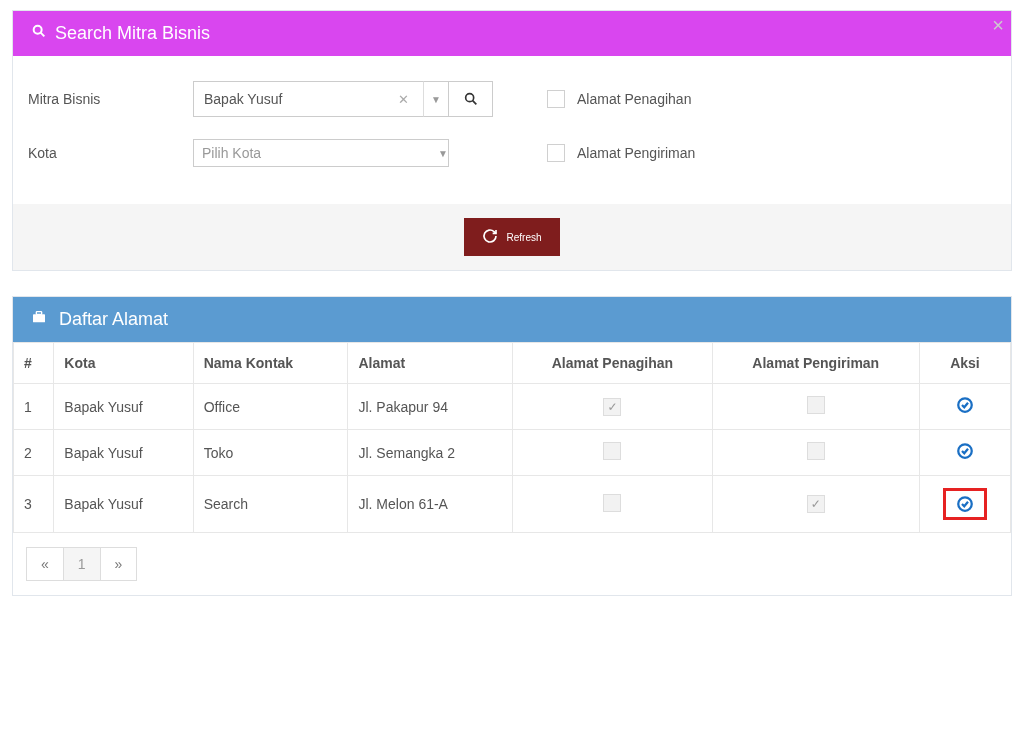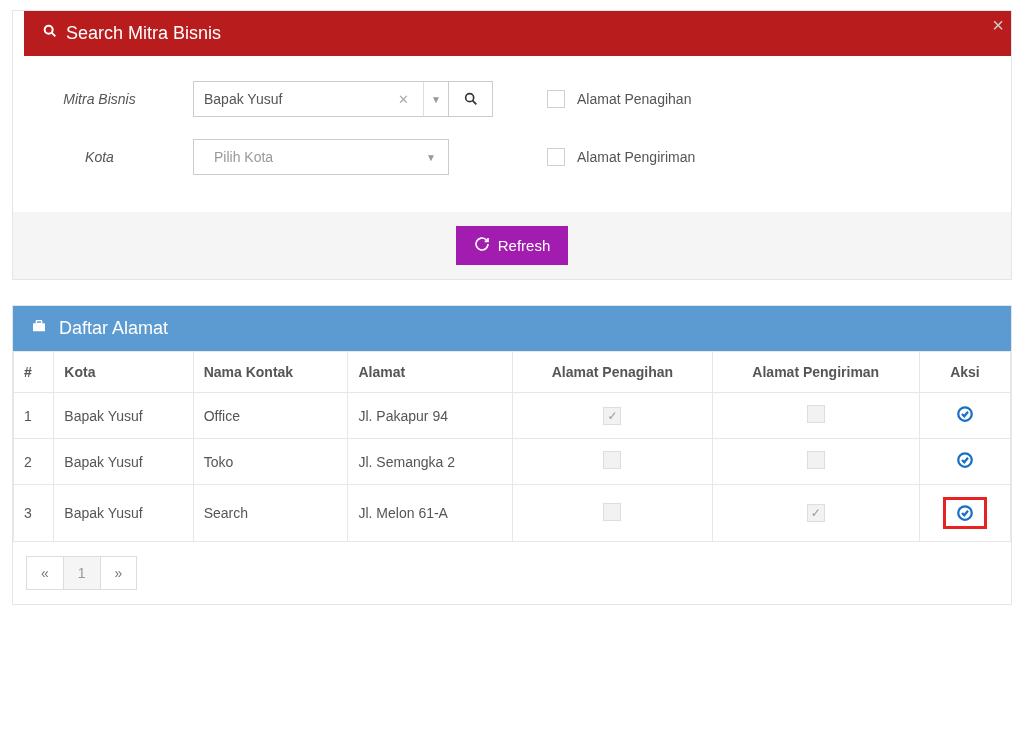--- a/index.html
+++ b/index.html
@@ -25,45 +25,44 @@
       background: #fff;
     }
     .panel-header {
       color: #fff;
       padding: 12px 18px;
       font-size: 18px;
       display: flex;
       align-items: center;
       gap: 8px;
     }
-    .panel-header.blue { background: #b91c1c; margin-left: 11px; }
+    .panel-header.blue { background: #d946ef; }
     .panel-header.steel { background: #5b9bd1; gap: 12px; }
     .panel-body { padding: 25px 15px 15px 15px; }
     .form-row {
       display: flex;
       align-items: center;
       margin-bottom: 22px;
     }
     .form-col-left {
       width: 50%;
       display: flex;
       align-items: center;
     }
     .form-col-right {
       width: 50%;
       display: flex;
       align-items: center;
       padding-left: 35px;
     }
     .label {
       width: 165px;
-      text-align: center;
+      text-align: left;
       padding-right: 22px;
       color: #555;
-      font-style: italic;
     }
     .select-wrap {
       display: flex;
       align-items: stretch;
     }
     .select-box {
       border: 1px solid #ccc;
       height: 36px;
       display: flex;
       align-items: center;
@@ -92,25 +91,25 @@
       border-left: none;
       height: 36px;
       display: flex;
       align-items: center;
       justify-content: center;
       cursor: pointer;
     }
     .select-single {
       width: 256px;
       border: 1px solid #ccc;
-      height: 36px;
+      height: 28px;
       display: flex;
       align-items: center;
       justify-content: space-between;
-      padding: 0 12px;
+      padding: 0 0;
       cursor: pointer;
     }
     .select-single .ph { color: #999; padding-left: 8px; }
     .checkbox-wrap {
       display: flex;
       align-items: center;
       gap: 12px;
     }
     .chk {
       width: 18px;
@@ -127,25 +126,25 @@
       font-size: 12px;
       color: #999;
     }
     .footer-bar {
       background: #f5f5f5;
       padding: 14px;
       display: flex;
       justify-content: center;
     }
     .btn-refresh {
-      background: #a21caf;
+      background: #7f1d1d;
       color: #fff;
       border: none;
       padding: 10px 18px;
-      font-size: 15px;
+      font-size: 10px;
       cursor: pointer;
       display: flex;
       align-items: center;
       gap: 8px;
     }
     table.dt {
       width: 100%;
       border-collapse: collapse;
     }
     table.dt th, table.dt td {

